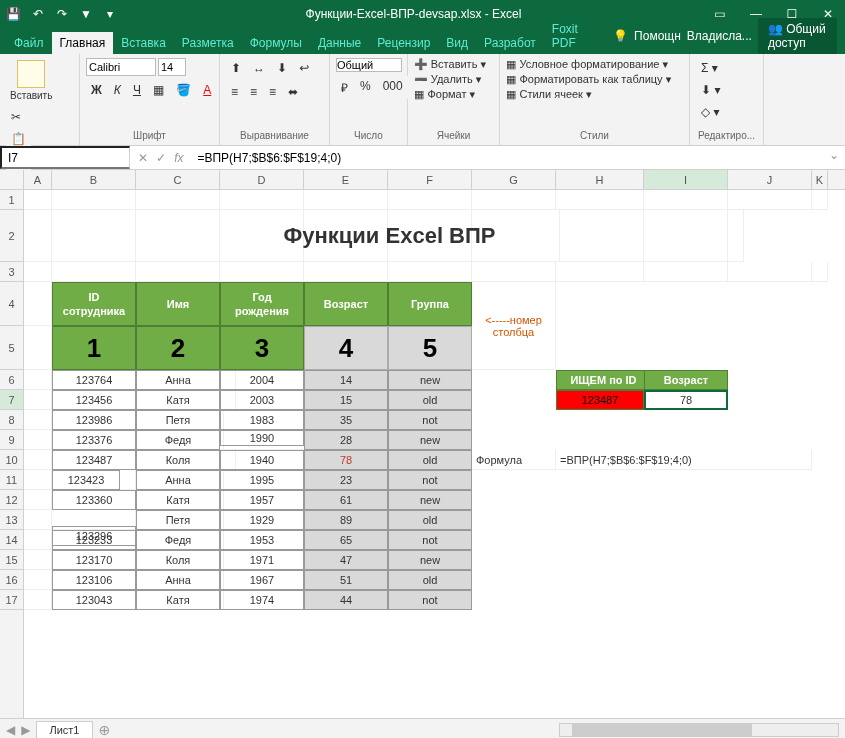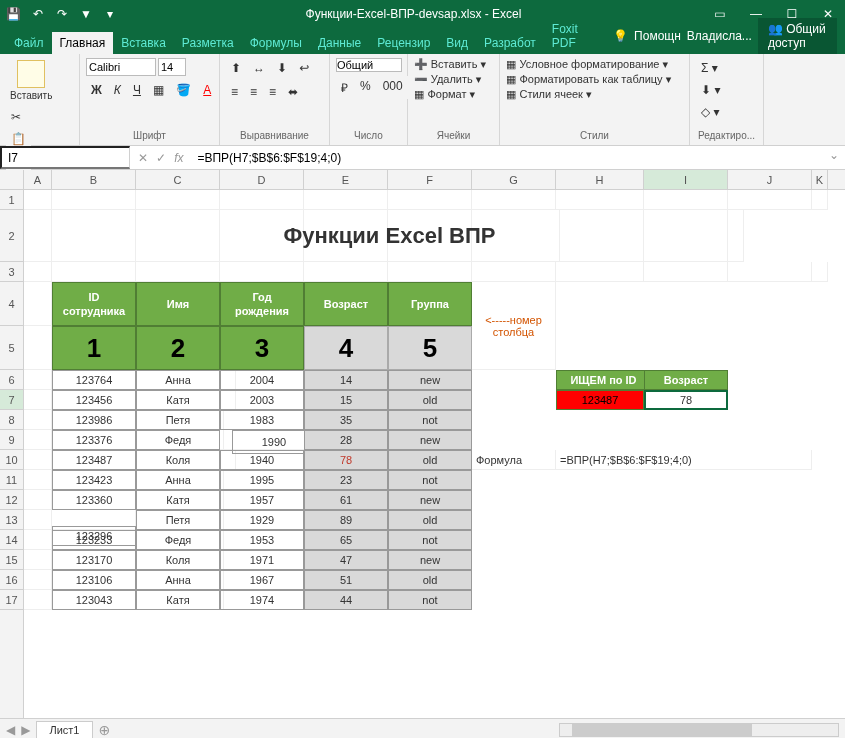--- a/index.html
+++ b/index.html
@@ -346,21 +346,21 @@
           <div class="cell" style="width: 84px;"></div>
           <div class="cell" style="width: 88px;"></div>
           <div class="cell" style="width: 84px;"></div>
           <div class="cell" style="width: 84px;"></div>
           <div class="cell" style="width: 16px;"></div>
         </div>
         <div class="row" style="height: 20px;">
           <div class="cell" style="width: 28px;"></div>
           <div class="cell data-b" style="width: 84px; height: 20px; position: absolute; left: 28px; top: 240px;">123376</div>
           <div class="cell data-b" style="width: 84px; height: 20px; position: absolute; left: 112px; top: 240px;">Федя</div>
-          <div class="cell data-b" style="width: 84px; height: 24px; position: absolute; left: 208px; top: 240px;">1990</div>
+          <div class="cell data-b" style="width: 84px; height: 16px; position: absolute; left: 196px; top: 240px;">1990</div>
           <div class="cell data-grey" style="width: 84px; height: 20px; position: absolute; left: 280px; top: 240px;">28</div>
           <div class="cell data-grey" style="width: 84px; height: 20px; position: absolute; left: 364px; top: 240px;">new</div>
           <div class="cell" style="width: 84px;"></div>
           <div class="cell" style="width: 88px;"></div>
           <div class="cell" style="width: 84px;"></div>
           <div class="cell" style="width: 84px;"></div>
           <div class="cell" style="width: 16px;"></div>
         </div>
         <div class="row" style="height: 20px;">
           <div class="cell" style="width: 28px;"></div>
@@ -370,21 +370,21 @@
           <div class="cell data-grey red-txt" style="width: 84px; height: 20px; position: absolute; left: 280px; top: 260px;">78</div>
           <div class="cell data-grey" style="width: 84px; height: 20px; position: absolute; left: 364px; top: 260px;">old</div>
           <div class="cell" style="width: 84px; height: 20px; position: absolute; left: 448px; top: 260px; justify-content: flex-start; padding-left: 4px;">Формула</div>
           <div class="cell" style="width: 256px; height: 20px; position: absolute; left: 532px; top: 260px; justify-content: flex-start; padding-left: 4px;">=ВПР(H7;$B$6:$F$19;4;0)</div>
           <div class="cell" style="width: 84px;"></div>
           <div class="cell" style="width: 84px;"></div>
           <div class="cell" style="width: 16px;"></div>
         </div>
         <div class="row" style="height: 20px;">
           <div class="cell" style="width: 28px;"></div>
-          <div class="cell data-b" style="width: 84px; height: 20px; position: absolute; left: 28px; top: 280px;">123423</div>
+          <div class="cell data-b" style="width: 68px; height: 20px; position: absolute; left: 28px; top: 280px;">123423</div>
           <div class="cell data-b" style="width: 84px; height: 20px; position: absolute; left: 112px; top: 280px;">Анна</div>
           <div class="cell data-b" style="width: 84px; height: 20px; position: absolute; left: 196px; top: 280px;">1995</div>
           <div class="cell data-grey" style="width: 84px; height: 20px; position: absolute; left: 280px; top: 280px;">23</div>
           <div class="cell data-grey" style="width: 84px; height: 20px; position: absolute; left: 364px; top: 280px;">not</div>
           <div class="cell" style="width: 84px;"></div>
           <div class="cell" style="width: 88px;"></div>
           <div class="cell" style="width: 84px;"></div>
           <div class="cell" style="width: 84px;"></div>
           <div class="cell" style="width: 16px;"></div>
         </div>

